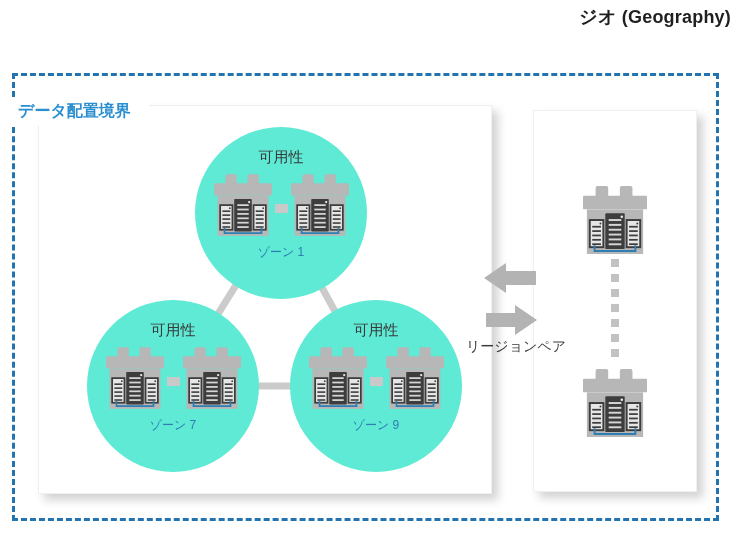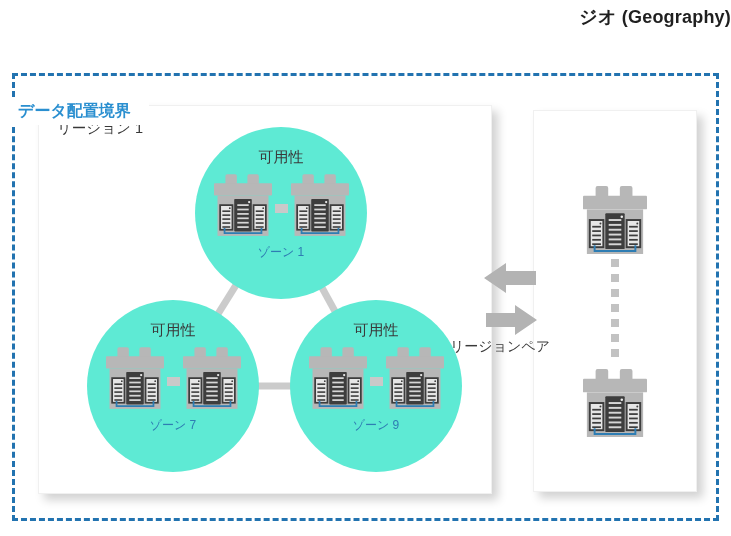--- a/index.html
+++ b/index.html
@@ -36,21 +36,21 @@
   .dc-big{width:64px;height:70px;display:block;}
   .dc-link{width:13px;height:9px;background:#c9c9c9;margin:30px 3px 0 3px;}
   .zone-label{margin-top:6px;font-size:12px;color:#2e7db3;}
 
   .r2-dc1{left:49px;top:75px;}
   .r2-dc2{left:49px;top:258px;}
   .dotted-line{left:77px;top:148px;width:8px;height:104px;
      background:repeating-linear-gradient(to bottom,#c2c2c2 0 8px,transparent 8px 15px);}
 
   .pair-svg{left:470px;top:255px;z-index:5;}
-  .pair-label{left:450px;top:338px;width:116px;text-align:left;
+  .pair-label{left:450px;top:338px;width:116px;text-align:right;
               font-size:14px;color:#3a3a3a;z-index:6;}
 </style>
 </head>
 <body>
 
 <svg width="0" height="0" style="position:absolute" aria-hidden="true">
   <defs>
     <symbol id="dc-sym" viewBox="0 0 66 72">
       <rect x="13" y="0" width="13" height="16" rx="2" fill="#b7b7b7"></rect>
       <rect x="38" y="0" width="13" height="16" rx="2" fill="#b7b7b7"></rect>
@@ -84,21 +84,20 @@
 </svg>
 
 <div class="abs page-title">ジオ (Geography)</div>
 
 <div class="abs boundary"></div>
 <div class="abs boundary-label">
   <span>データ配置境界</span>
 </div>
 
 <div class="abs card card-region1">
-  <div class="region-label">リージョン 1</div>
 
   <svg class="lines-svg" width="452" height="387">
     <line x1="242" y1="107" x2="134" y2="280" stroke="#cbcbcb" stroke-width="7"></line>
     <line x1="242" y1="107" x2="337" y2="280" stroke="#cbcbcb" stroke-width="7"></line>
     <line x1="134" y1="280" x2="337" y2="280" stroke="#cbcbcb" stroke-width="7"></line>
   </svg>
 
   <div class="zone-circle zc1">
     <div class="avail-label">可用性</div>
     <div class="dc-row">

